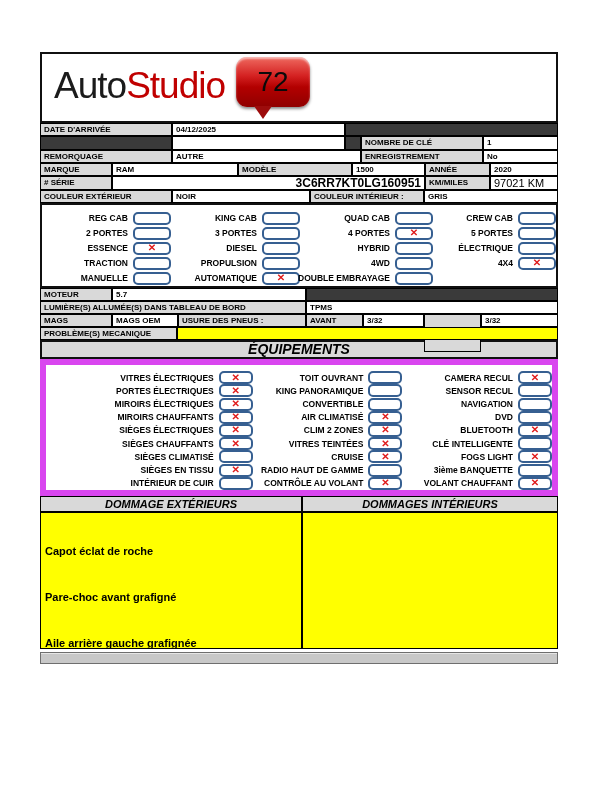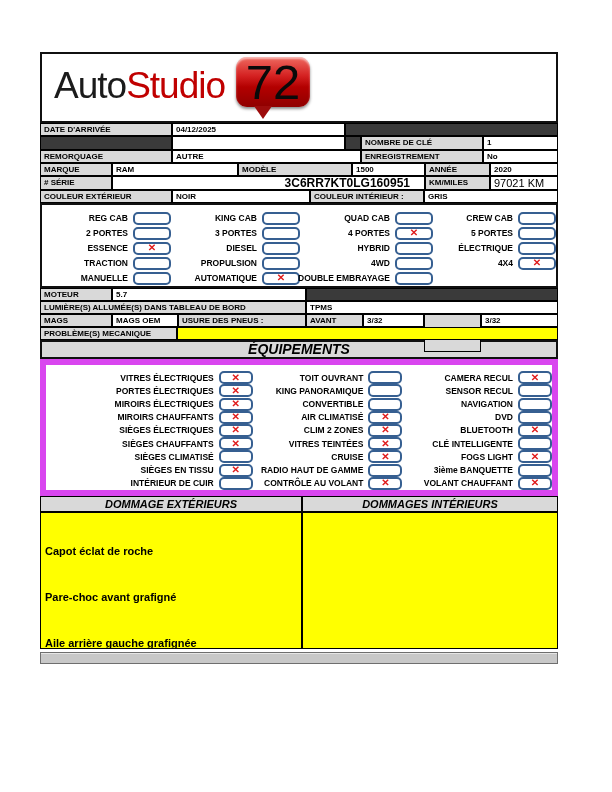--- a/index.html
+++ b/index.html
@@ -9,34 +9,34 @@
 
   
   .hbox{position:relative;height:71px;border:2px solid #101010;background:#fff;box-sizing:border-box;}
   .logo{position:absolute;left:12px;top:11px;font-size:37px;letter-spacing:-1px;white-space:nowrap;}
   .logo .p1{color:#1b1b1b;}
   .logo .p2{color:#c00000;}
   .badge{position:absolute;left:194px;top:3px;width:74px;height:50px;border-radius:11px;
          background:linear-gradient(180deg,#ef6a60 0%,#d42121 38%,#b30000 60%,#8f0000 100%);
          box-shadow:0 2px 3px rgba(0,0,0,.45), inset 0 2px 2px rgba(255,255,255,.55);
          display:flex;align-items:center;justify-content:center;}
-  .badge span{font-size:49px;color:#0a0a0a;line-height:1;}
+  .badge span{font-size:28px;color:#0a0a0a;line-height:1;}
   .badge::after{content:"";position:absolute;left:18px;bottom:-12px;width:0;height:0;
          border-left:9px solid transparent;border-right:9px solid transparent;border-top:13px solid #9d0c0c;}
   .addr{position:absolute;left:325px;top:4px;width:190px;font-size:9.5px;line-height:13.2px;white-space:nowrap;}
 
   
   .irow{display:flex;}
   .c{border:1px solid #000;box-sizing:border-box;display:flex;align-items:center;
      overflow:hidden;font-weight:bold;font-size:8px;padding:0 0 0 3px;white-space:nowrap;}
   .lab{background:#D9D9D9;}
   .val{background:#fff;}
   .dk{background:#3A3A3A;padding:0;}
   .yl{background:#FFFF00;}
-  .big{font-size:12px;justify-content:flex-end;padding-right:14px;}
+  .big{font-size:12px;justify-content:flex-end;padding-right:3px;}
   .kmv{font-size:11px;font-weight:normal;}
 
   .inforow{height:13.33px;}
   .mrow{height:13px;border-radius:6px;}
 
   
   .cfgbox{height:85px;border:2px solid #101010;box-sizing:border-box;background:#fff;
           display:flex;padding-top:6px;}
   .cfgcol{display:flex;flex-direction:column;}
   .ckitem{display:flex;align-items:center;justify-content:flex-end;height:15px;}

